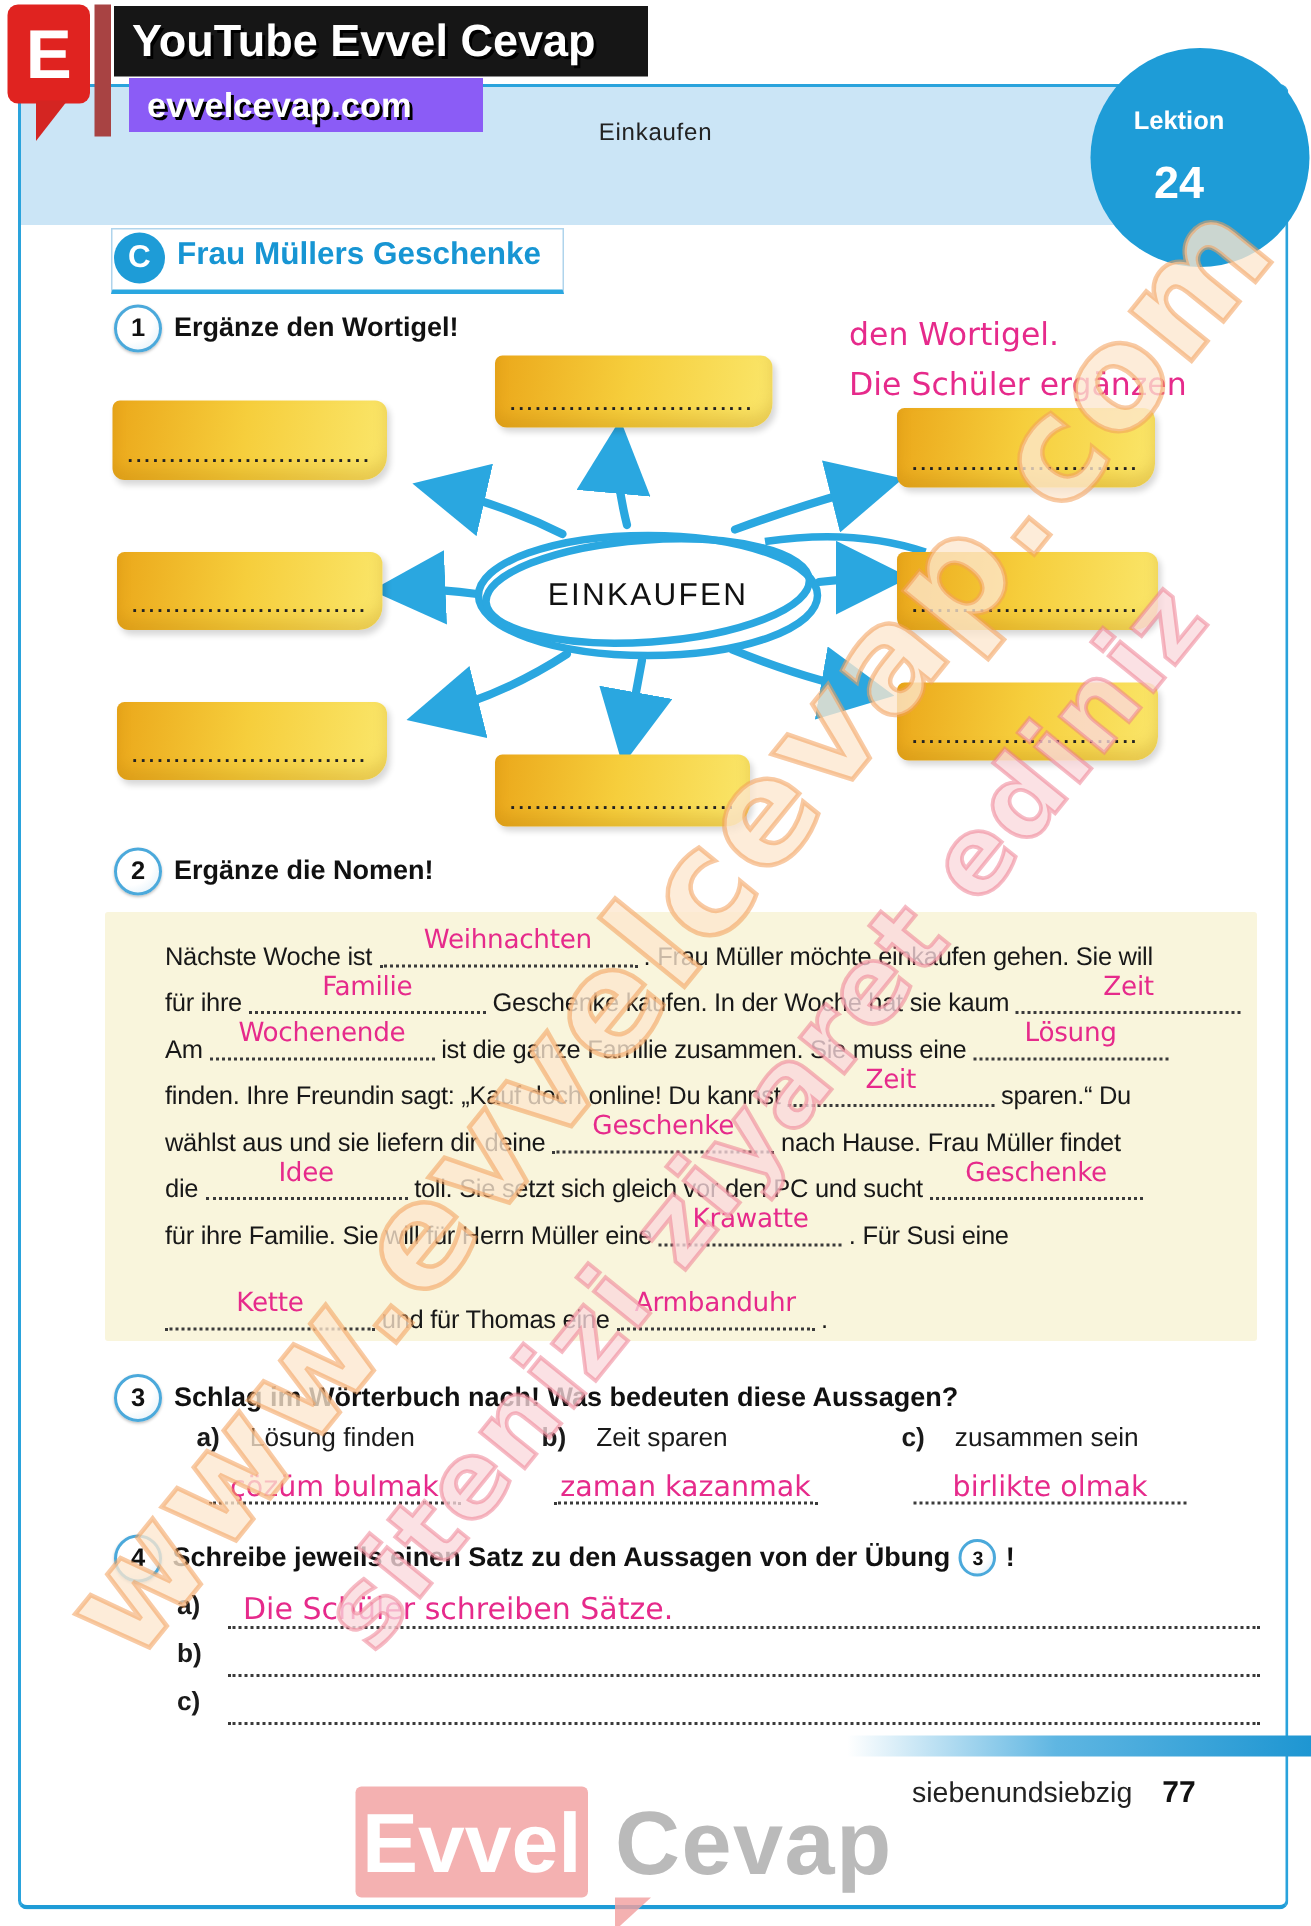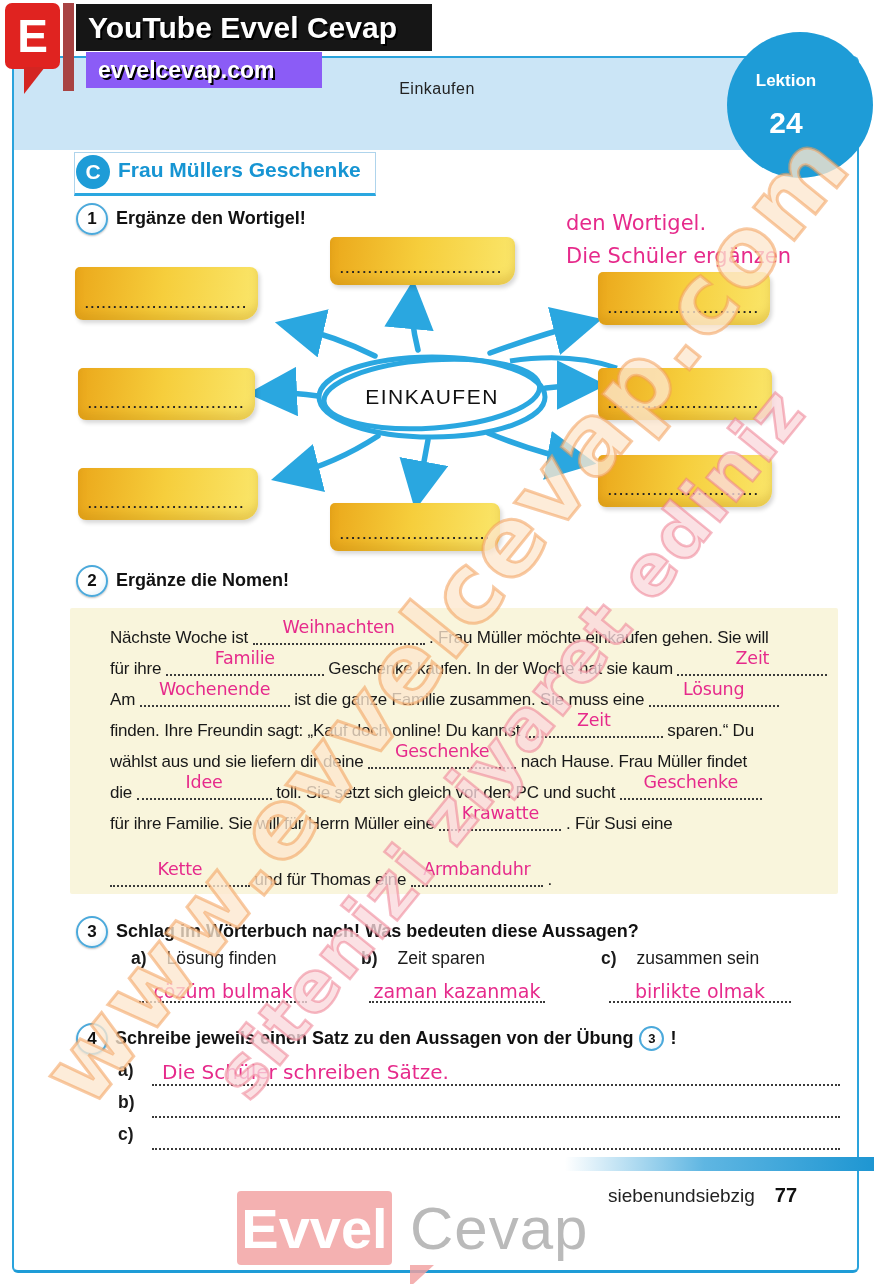--- a/index.html
+++ b/index.html
@@ -102,21 +102,21 @@
   .strip{position:absolute;left:565px;top:1157px;width:309px;height:14px;z-index:6;
       background:linear-gradient(to right,rgba(255,255,255,0),#5FB6E2 45%,#1E96D2);}
   .pagenum-row{position:absolute;left:608px;top:1184px;z-index:3;display:flex;align-items:baseline;gap:20px;}
   .page-word{font-size:19px;color:#222;}
   .page-number{font-size:20px;font-weight:bold;color:#111;}
   .logo{position:absolute;left:237px;top:1191px;z-index:20;display:flex;align-items:center;opacity:0.82;}
   .logo-box{position:relative;width:155px;height:74px;background:#F2A0A0;border-radius:4px;
       display:flex;align-items:center;justify-content:center;color:#fff;font-weight:bold;font-size:56px;text-align:center;}
   .logo-tail{position:absolute;left:173px;top:74px;width:0;height:0;
       border-top:22px solid #F2A0A0;border-right:24px solid transparent;}
-  .logo-gray{margin-left:18px;color:#ABABAB;font-weight:normal;font-size:60px;letter-spacing:1px;}
+  .logo-gray{margin-left:18px;color:#ABABAB;font-weight:bold;font-size:60px;letter-spacing:1px;}
 </style>
 </head>
 <body>
 
 <div id="page">
 
   <div class="frame"></div>
   <div class="band"></div>
   <div class="chapter-title">Einkaufen</div>
   <div class="lektion-circle">

